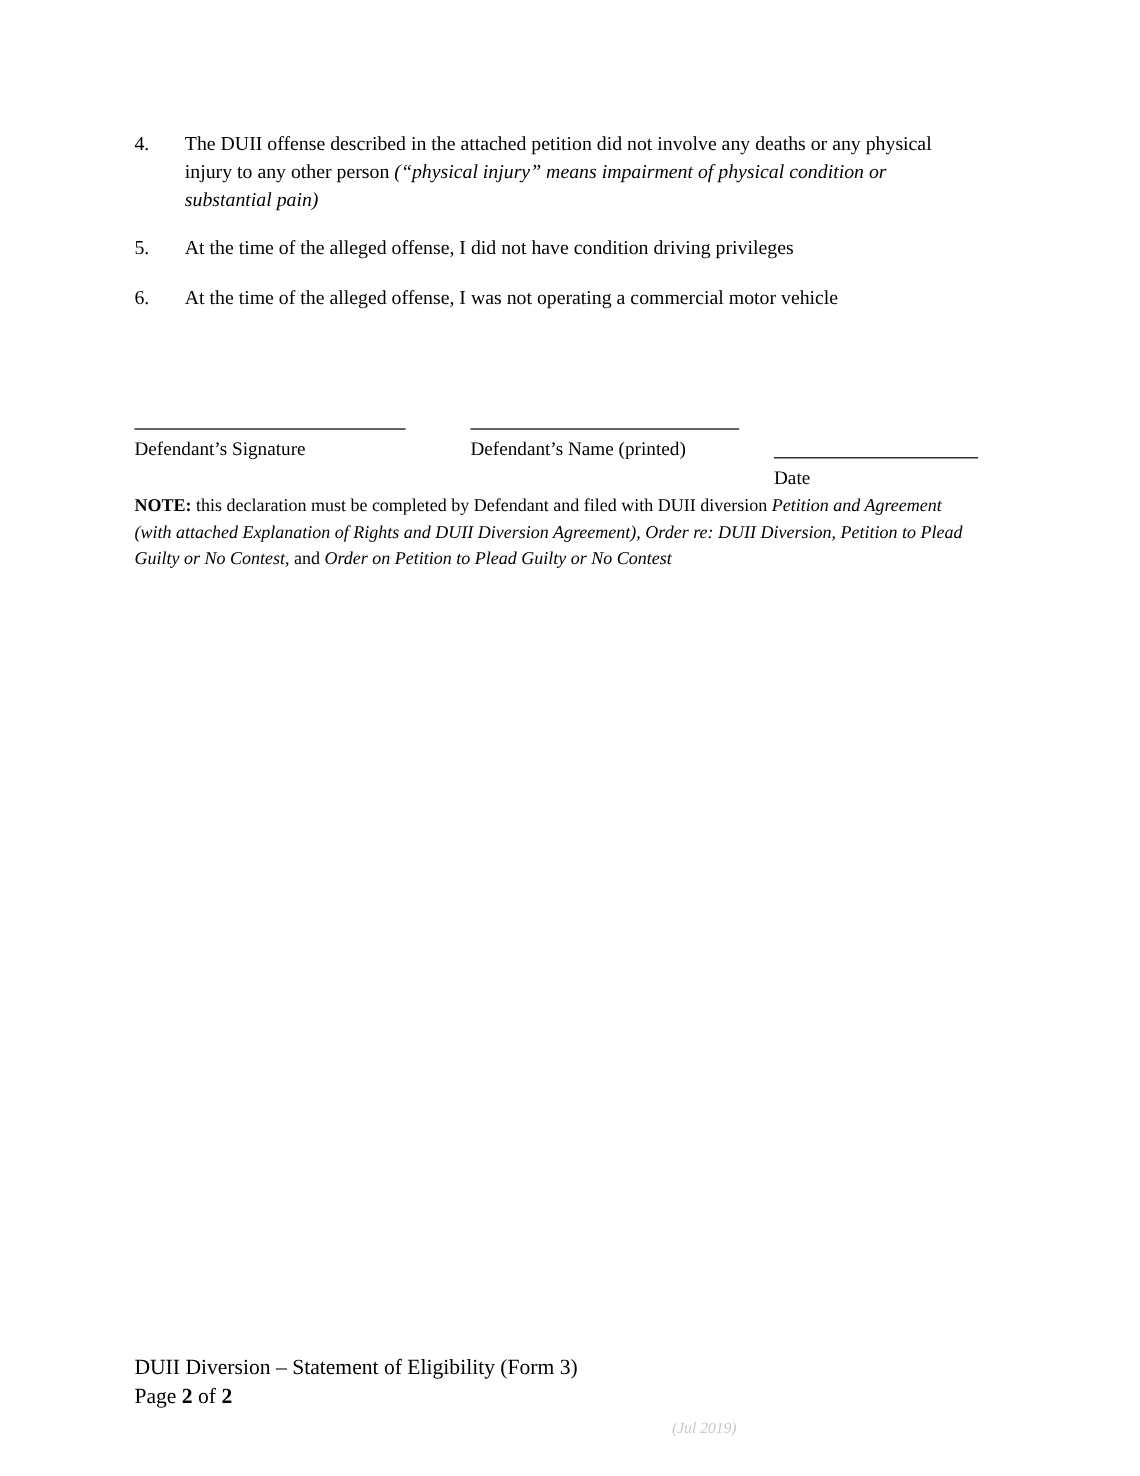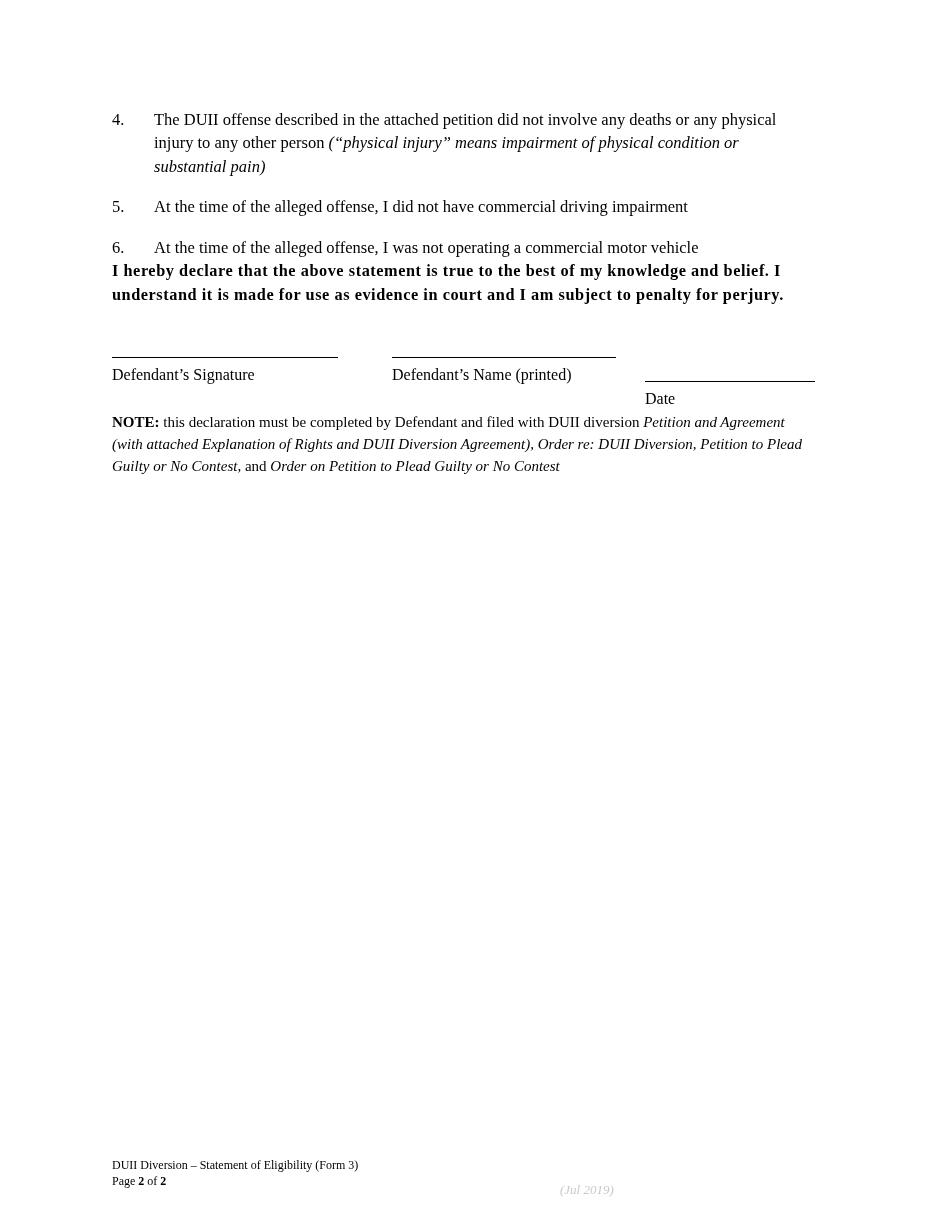--- a/index.html
+++ b/index.html
@@ -94,23 +94,23 @@
     line-height: 1.47;
     font-style: italic;
   }
   .note .rg { font-style: normal; text-align: center; }
   .note .bd { font-style: normal; font-weight: bold; }
 
   
   .footer {
     position: absolute;
     left: 112px;
-    top: 1157px;
+    top: 1127px;
     width: 730px;
-    font-size: 12px;
+    font-size: 18px;
     line-height: 1.36;
   }
   .footer-line { white-space: nowrap; }
   .footer-line b { font-weight: bold; }
   .footer-rev {
     position: absolute;
     left: 560px;
     top: 1182px;
     font-size: 13px;
     font-style: italic;
@@ -125,31 +125,30 @@
 
   <div class="list">
 
     <div class="list-item">
       <span class="list-num">4.</span>
       <span class="list-body"><span>The DUII offense described in the attached petition did not involve any deaths or any physical injury to any other person </span><span class="it">(“physical injury” means impairment of physical condition or substantial pain)</span></span>
     </div>
 
     <div class="list-item">
       <span class="list-num">5.</span>
-      <span class="list-body"><span>At the time of the alleged offense, I did not have commercial driving impairment</span><span class="it"></span></span>
+      <span class="list-body"><span>At the time of the alleged offense, I did not have condition driving privileges</span><span class="it"></span></span>
     </div>
 
     <div class="list-item">
       <span class="list-num">6.</span>
       <span class="list-body"><span>At the time of the alleged offense, I was not operating a commercial motor vehicle</span><span class="it"></span></span>
     </div>
 
   </div>
 
-  <div class="declaration">I hereby declare that the above statement is true to the best of my knowledge and belief.  I understand it is made for use as evidence in court and I am subject to penalty for perjury.</div>
 
   <div class="sig-block">
 
     <div class="sig-field sig-1">
       <div class="sig-rule"></div>
       <div class="sig-label">Defendant’s Signature</div>
     </div>
 
     <div class="sig-field sig-2">
       <div class="sig-rule"></div>

